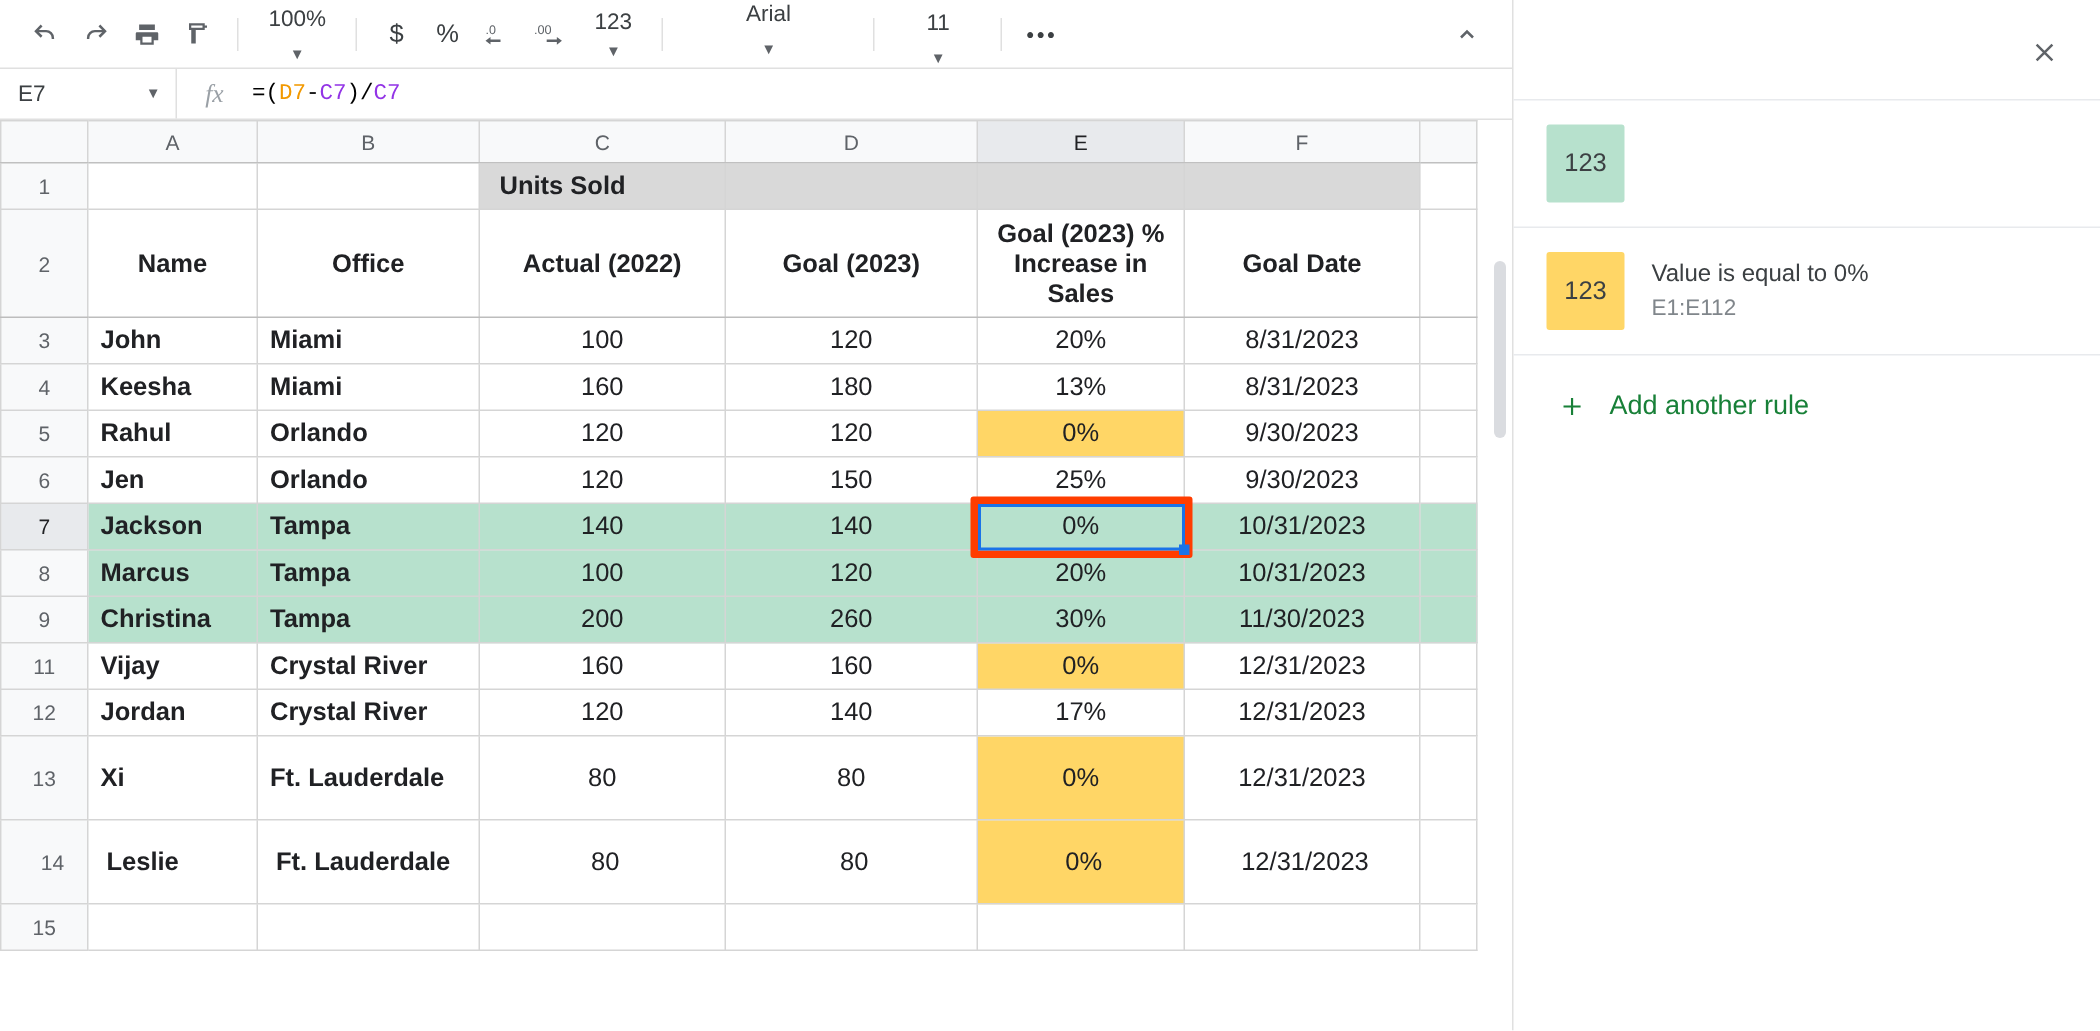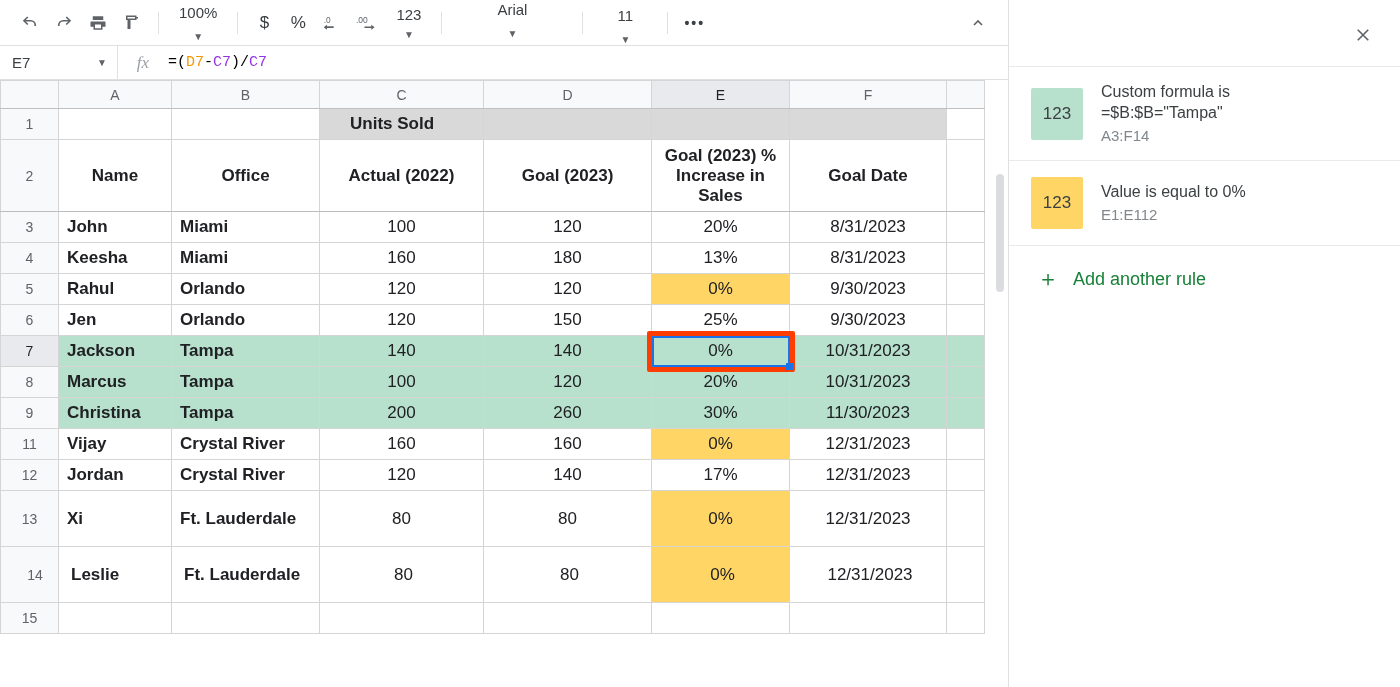--- a/index.html
+++ b/index.html
@@ -323,21 +323,21 @@
           <th class="colhead active">E</th>
           <th class="colhead">F</th>
           <th class="colhead"></th>
         </tr>
       </thead>
       <tbody id="grid-body">
           <tr class="merged-header">
     <th class="rowhead">1</th>
     <td style="background:#fff;"></td>
     <td style="background:#fff;"></td>
-    <td class="bold" style="text-align:left; padding-left:30px;">Units Sold</td>
+    <td class="bold" style="text-align:left; padding-left:13px;">Units Sold</td>
     <td class="merged-blank"></td>
     <td class="merged-blank"></td>
     <td class="merged-blank"></td>
     <td style="background:#fff;"></td>
           </tr>
           <tr class="row-h2">
     <th class="rowhead">2</th>
     <td class="bold center">Name</td>
     <td class="bold center">Office</td>
     <td class="bold center">Actual (2022)</td>
@@ -483,25 +483,20 @@
   <div class="panel-header">
     <span class="close">
       <svg width="18" height="18" viewBox="0 0 24 24" fill="none" stroke="#5f6368" stroke-width="2.2">
           <path d="M5 5l14 14M19 5L5 19"></path>
         </svg>
     </span>
   </div>
   <div class="rule-list" id="rule-list">
       <div class="rule-item">
     <div class="rule-swatch swatch-green">123</div>
-    <div class="rule-text">
-      <span class="line1">Custom formula is</span>
-      <span class="line2">=$B:$B="Tampa"</span>
-      <span class="range">A3:F14</span>
-    </div>
       </div>
       <div class="rule-item">
     <div class="rule-swatch swatch-yellow">123</div>
     <div class="rule-text">
       <span class="line1">Value is equal to 0%</span>
 
       <span class="range">E1:E112</span>
     </div>
       </div>
     </div>

